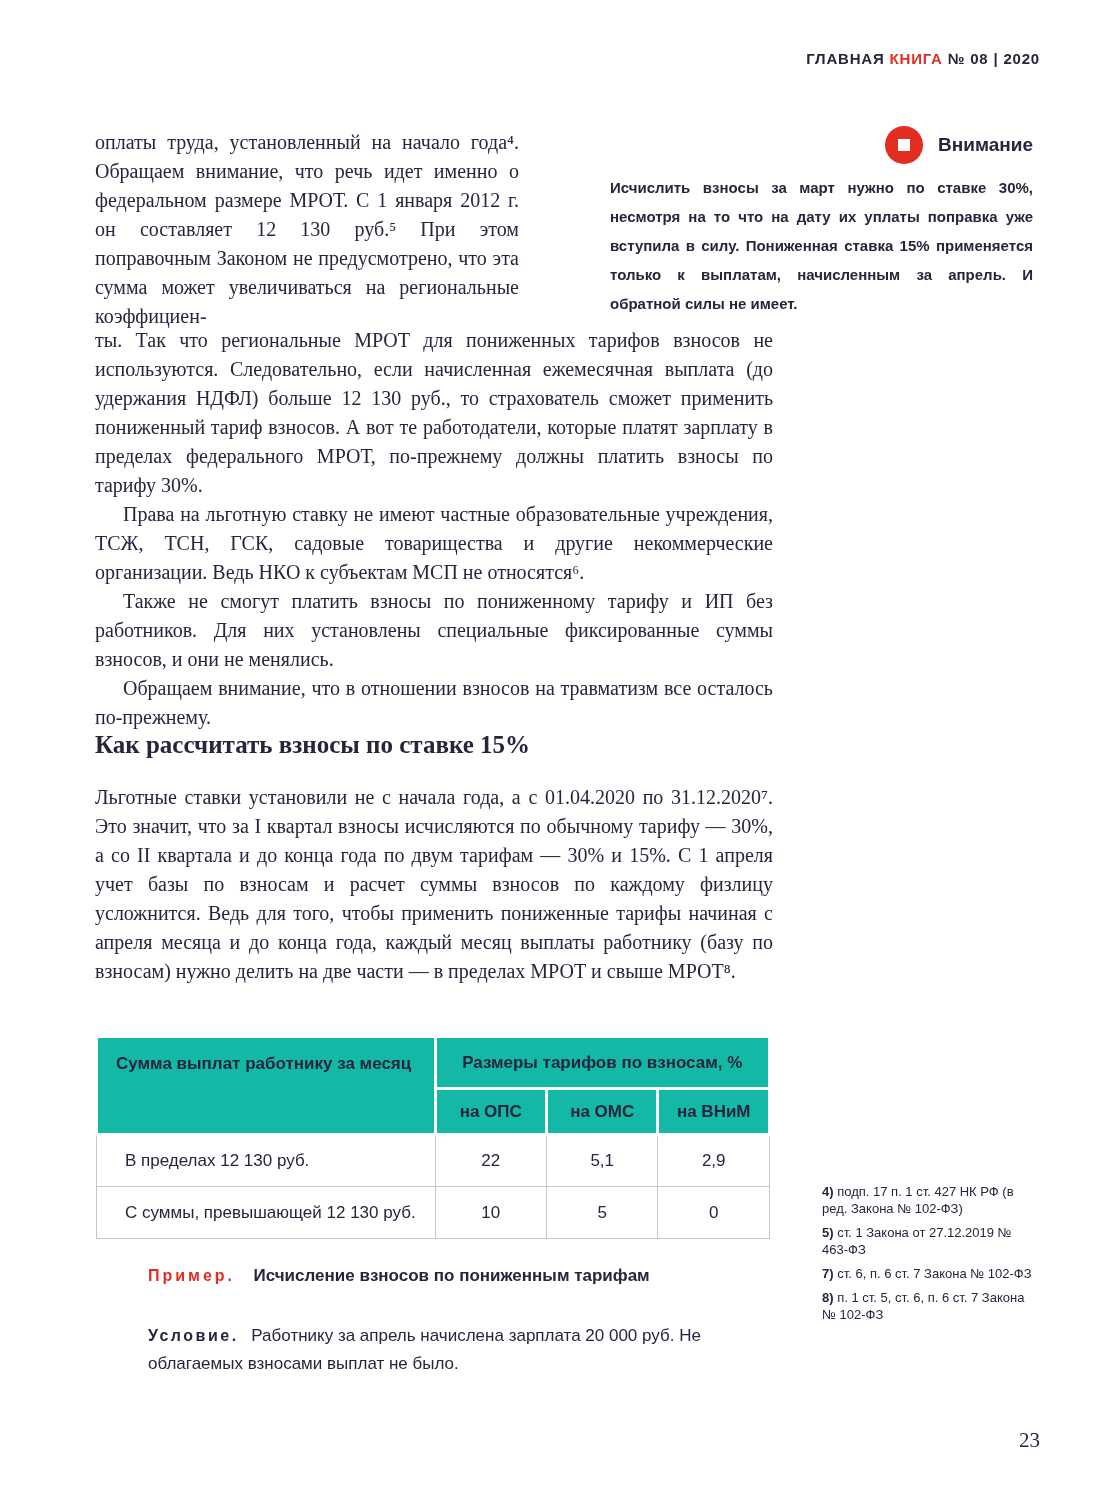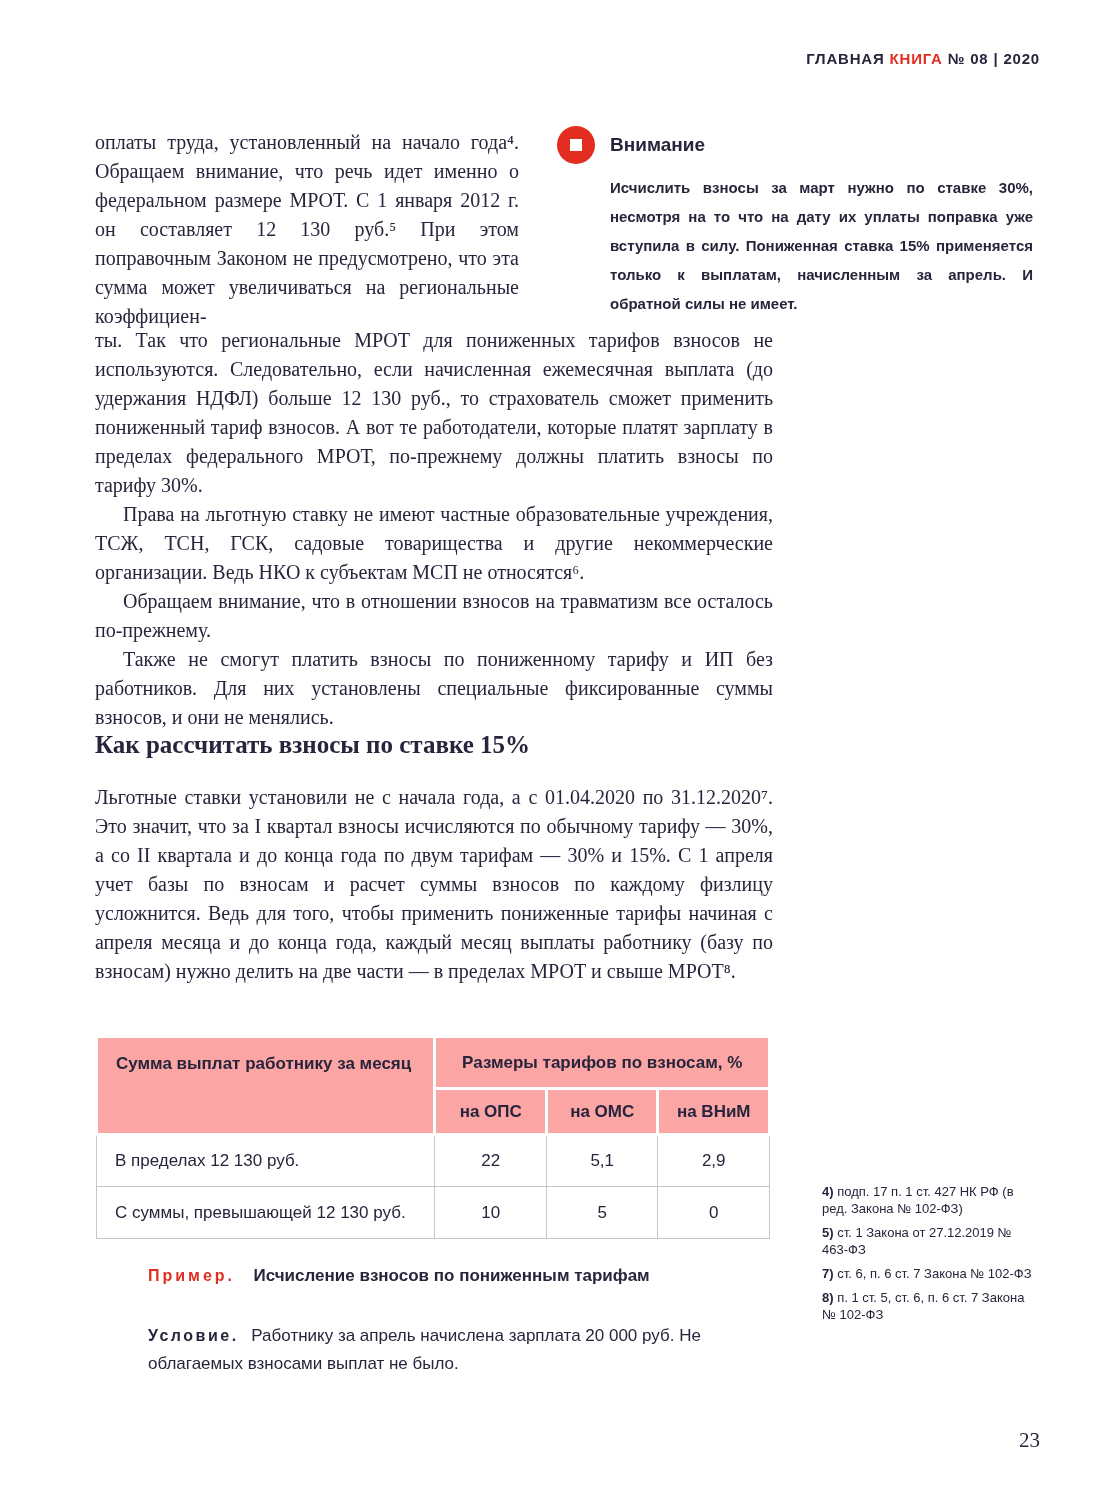--- a/index.html
+++ b/index.html
@@ -8,36 +8,36 @@
     position:relative; width:1104px; height:1500px; background:#ffffff;
     font-family:"Liberation Sans","DejaVu Sans",sans-serif; color:#26253c;
     overflow:hidden;
   }
   .masthead { position:absolute; top:50px; right:64px; font-size:15px; font-weight:bold; letter-spacing:0.8px; white-space:nowrap; }
   .brand-accent { color:#e22d21; margin:0 5px; }
   .serif-body { font-family:"Liberation Serif","DejaVu Serif",serif; font-size:20px; line-height:29px; text-align:justify; }
   .serif-body p { margin:0; }
   .intro-col { position:absolute; left:95px; top:128px; width:424px; }
   .attention { position:absolute; left:557px; top:126px; width:476px; }
-  .att-head { display:flex; align-items:center; }
+  .att-head { display:flex; align-items:center;justify-content:flex-end; }
   .att-icon { width:38px; height:38px; border-radius:50%; background:#e22d21; position:relative; flex:0 0 38px; }
   .att-icon::after { content:""; position:absolute; left:13px; top:13px; width:12px; height:12px; background:#ffffff; }
   .att-title { font-size:19px; font-weight:bold; margin-left:15px; }
   .att-text { margin:9px 0 0 53px; font-size:15px; font-weight:bold; line-height:29px; text-align:justify; }
   .body-wide { position:absolute; left:95px; top:326px; width:678px; }
   p.indent { text-indent:28px; }
   .section-heading { position:absolute; left:95px; top:731px; font-family:"Liberation Serif","DejaVu Serif",serif; font-size:25px; font-weight:bold; }
   .section-body { position:absolute; left:95px; top:783px; width:678px; }
   .tariff-table { position:absolute; left:95px; top:1035px; width:676px; border-collapse:collapse; font-size:17px; color:#26253c; }
-  .tariff-table th { background:#fca5a5; border:3px solid #ffffff; font-weight:bold; }
+  .tariff-table th { background:#14b8a6; border:3px solid #ffffff; font-weight:bold; }
   .tariff-table .th-col1 { width:340px; text-align:left; padding:16px 18px 0 18px; vertical-align:top; }
   .tariff-table .th-group { text-align:center; height:52px; }
   .tariff-table .th-sub { text-align:center; height:46px; width:112px; }
   .tariff-table td { border:1px solid #c6c6c6; height:52px; font-weight:normal; }
-  .tariff-table .td-label { text-align:left; padding-left:18px; }
+  .tariff-table .td-label { text-align:left; padding-left:28px; }
   .tariff-table .td-val { text-align:center; }
   .footnotes { position:absolute; left:822px; top:1183px; width:218px; font-size:13px; line-height:17px; }
   .footnote { margin-bottom:7px; }
   .fn-num { font-weight:bold; }
   .example { position:absolute; left:148px; top:1266px; width:612px; }
   .example-label { color:#e22d21; font-weight:bold; font-size:16px; letter-spacing:3px; }
   .example-title { font-weight:bold; font-size:17px; margin-left:14px; }
   .condition { margin-top:36px; font-size:17px; line-height:28px; }
   .condition-label { font-weight:bold; font-size:16px; letter-spacing:2.5px; margin-right:8px; }
   .page-number { position:absolute; top:1428px; right:64px; font-family:"Liberation Serif","DejaVu Serif",serif; font-size:21px; }
@@ -57,22 +57,22 @@
     <div class="att-head">
       <span class="att-icon"></span>
       <span class="att-title">Внимание</span>
     </div>
     <p class="att-text">Исчислить взносы за март нужно по ставке 30%, несмотря на то что на дату их уплаты поправка уже вступила в силу. Пониженная ставка 15% применяется только к выплатам, начисленным за апрель. И обратной силы не имеет.</p>
   </aside>
 
   <div class="body-wide serif-body">
     <p class="no-indent">ты. Так что региональные МРОТ для пониженных тарифов взносов не используются. Следовательно, если начисленная ежемесячная выплата (до удержания НДФЛ) больше 12 130 руб., то страхователь сможет применить пониженный тариф взносов. А вот те работодатели, которые платят зарплату в пределах федерального МРОТ, по-прежнему должны платить взносы по тарифу 30%.</p>
     <p class="indent">Права на льготную ставку не имеют частные образовательные учреждения, ТСЖ, ТСН, ГСК, садовые товарищества и другие некоммерческие организации. Ведь НКО к субъектам МСП не относятся⁶.</p>
+    <p class="indent">Также не смогут платить взносы по пониженному тарифу и ИП без работников. Для них установлены специальные фиксированные суммы взносов, и они не менялись.</p>
     <p class="indent">Обращаем внимание, что в отношении взносов на травматизм все осталось по-прежнему.</p>
-    <p class="indent">Также не смогут платить взносы по пониженному тарифу и ИП без работников. Для них установлены специальные фиксированные суммы взносов, и они не менялись.</p>
   </div>
 
   <h2 class="section-heading">Как рассчитать взносы по ставке 15%</h2>
 
   <div class="section-body serif-body">
     <p class="no-indent">Льготные ставки установили не с начала года, а с 01.04.2020 по 31.12.2020⁷. Это значит, что за I квартал взносы исчисляются по обычному тарифу — 30%, а со II квартала и до конца года по двум тарифам — 30% и 15%. С 1 апреля учет базы по взносам и расчет суммы взносов по каждому физлицу усложнится. Ведь для того, чтобы применить пониженные тарифы начиная с апреля месяца и до конца года, каждый месяц выплаты работнику (базу по взносам) нужно делить на две части — в пределах МРОТ и свыше МРОТ⁸.</p>
   </div>
 
   <table class="tariff-table">
     <thead>

